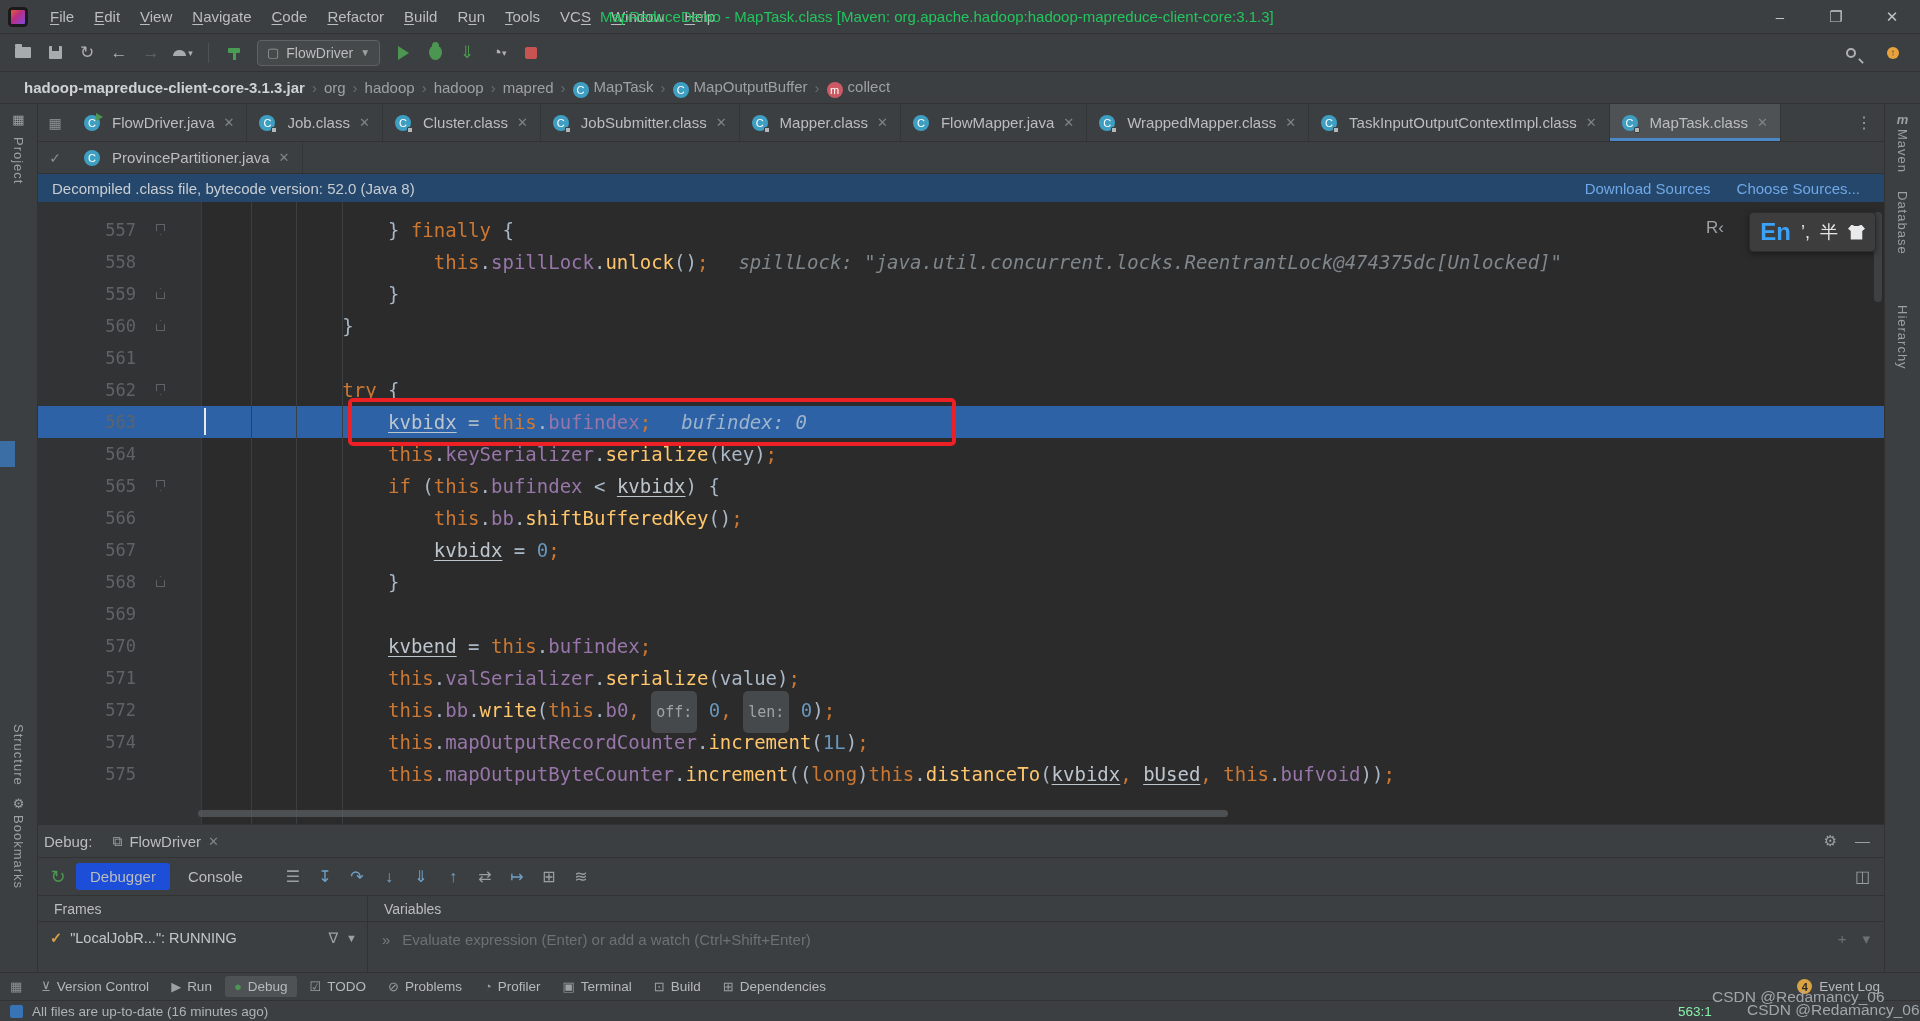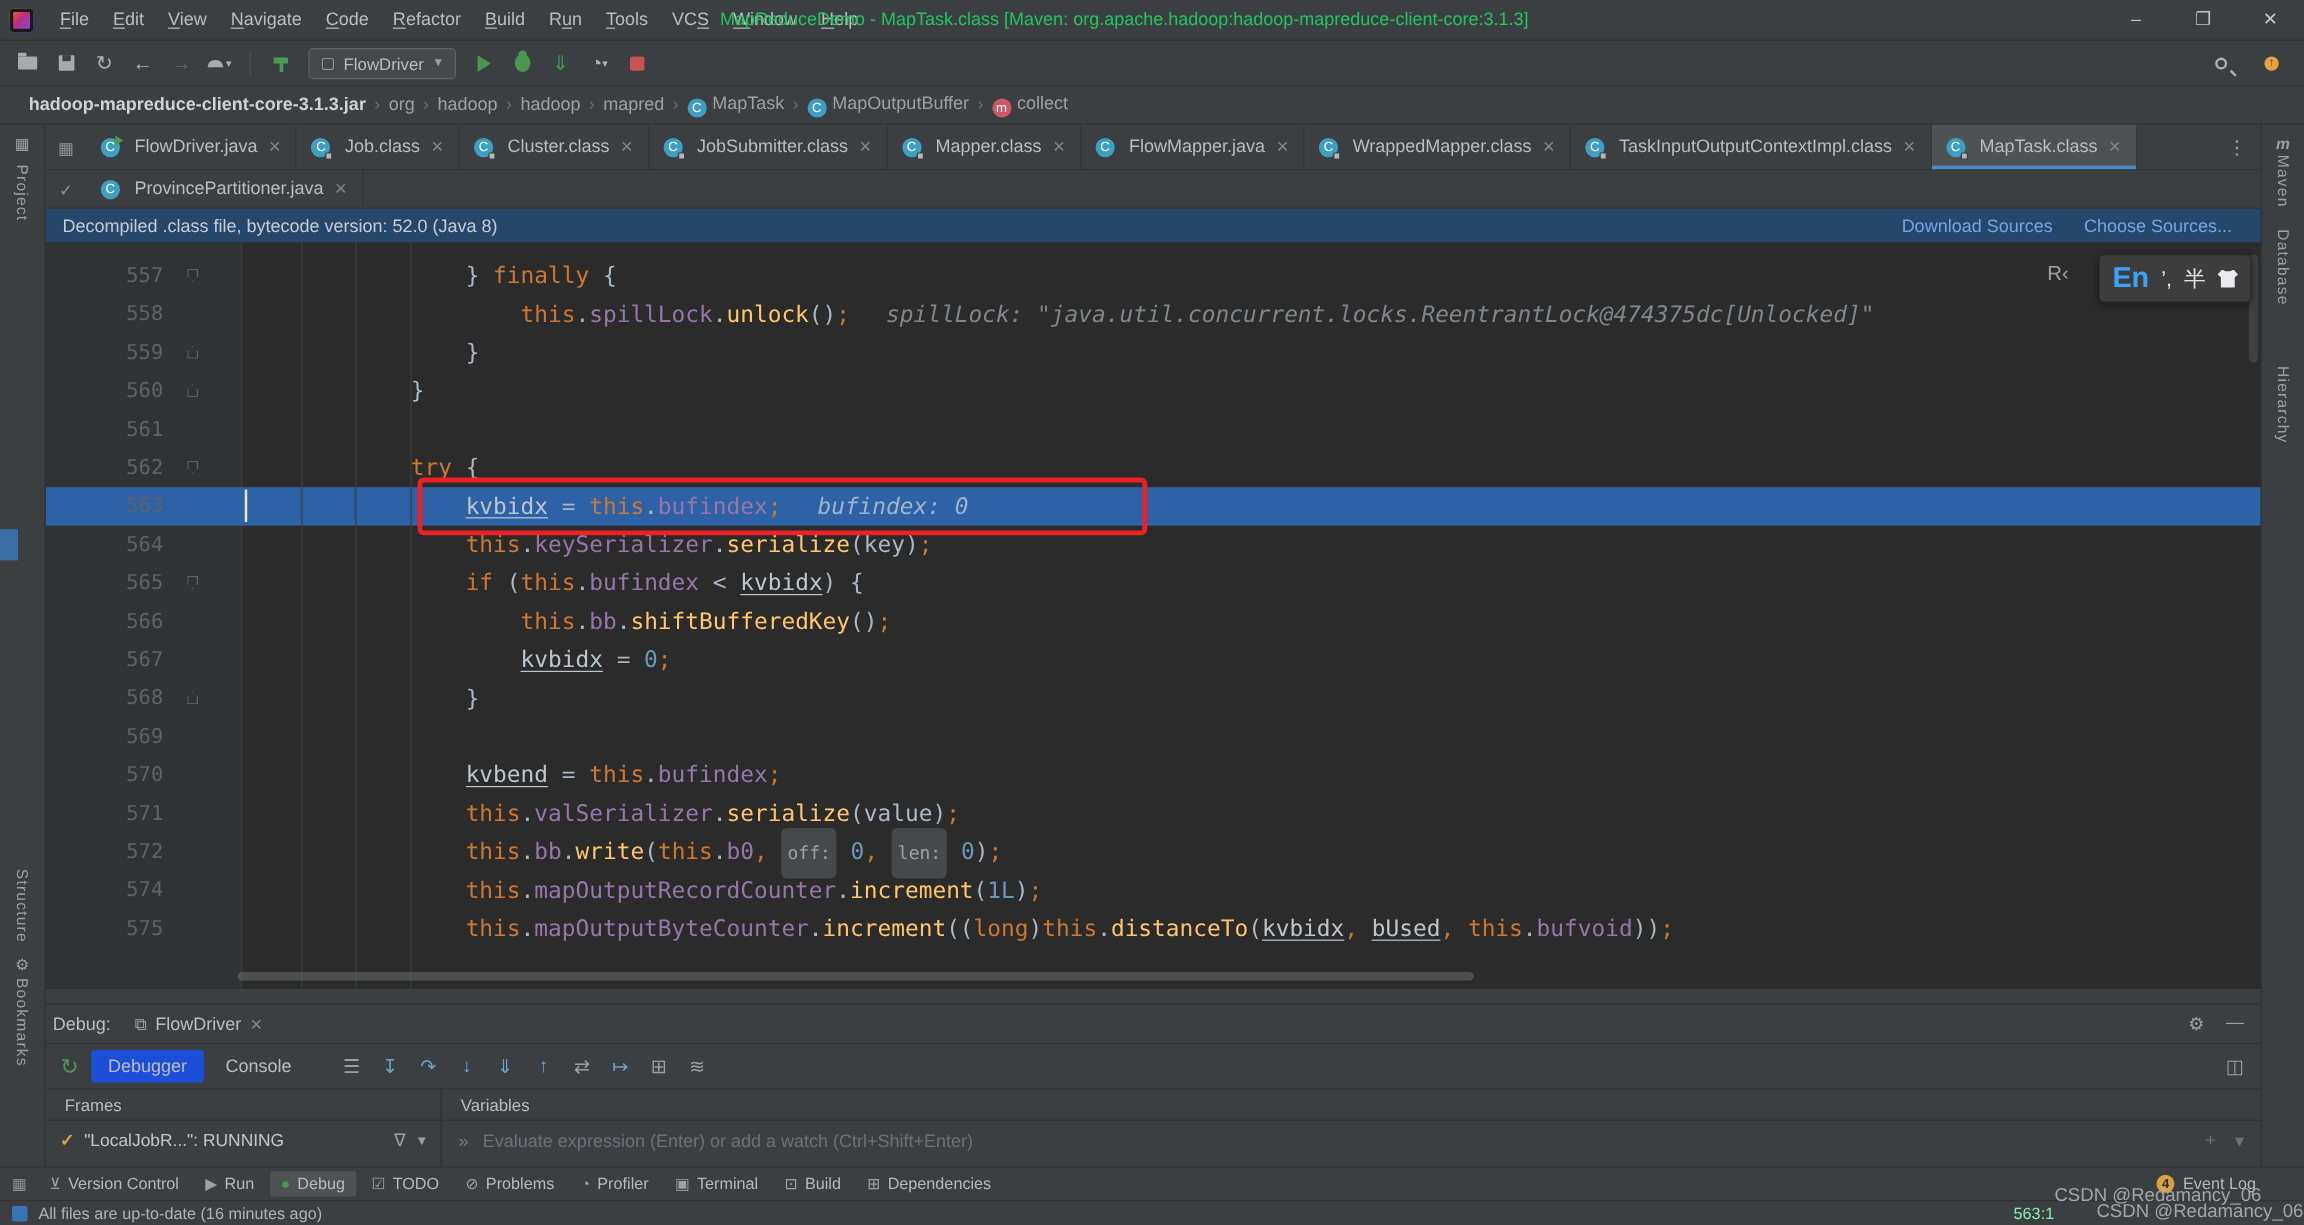--- a/index.html
+++ b/index.html
@@ -72,21 +72,21 @@
 
   
   .stripe { position:absolute; top:104px; height:868px; background:#3c3f41; z-index:5; font-size:13px; color:#9da0a2; }
   .stripe.left { left:0; width:38px; border-right:1px solid #323232; }
   .stripe.right { right:0; width:36px; border-left:1px solid #323232; }
   .vlabel { writing-mode:vertical-rl; display:block; margin:10px auto; letter-spacing:1px; }
   .stripe .sic { display:block; text-align:center; margin:8px 0 2px; color:#9da0a2; font-size:13px; }
   .exec-mark { position:absolute; left:0; top:337px; width:15px; height:26px; background:#3a6ea5; }
 
   
-  .editor { position:relative; margin:0 36px 12px 38px; height:622px; background:#2b2b2b; overflow:hidden;
+  .editor { position:relative; margin:0 36px 0 38px; height:622px; background:#2b2b2b; overflow:hidden;
     font-family:"DejaVu Sans Mono", monospace; }
   .gutter-bg { position:absolute; left:0; top:0; bottom:0; width:164px; background:#313335; border-right:1px solid #3a3d3f; }
   .exec-line-bg { position:absolute; left:0; top:204px; height:32px; right:0; background:#2d62a6; }
   .guide { position:absolute; top:0; bottom:0; width:1px; background:#3b3f41; }
   .code-rows { position:absolute; left:0; top:12px; right:0; }
   .crow { display:flex; height:32px; line-height:32px; font-size:19px; white-space:pre; }
   .gnum { width:112px; text-align:right; color:#606366; font-size:17px; padding-right:14px; flex:none; }
   .gfold { width:26px; flex:none; position:relative; }
   .pent { position:absolute; left:6px; top:10px; width:9px; height:11px; border:1px solid #606366; }
   .pent.down { clip-path:polygon(0 0,100% 0,100% 60%,50% 100%,0 60%); background:#313335; }

